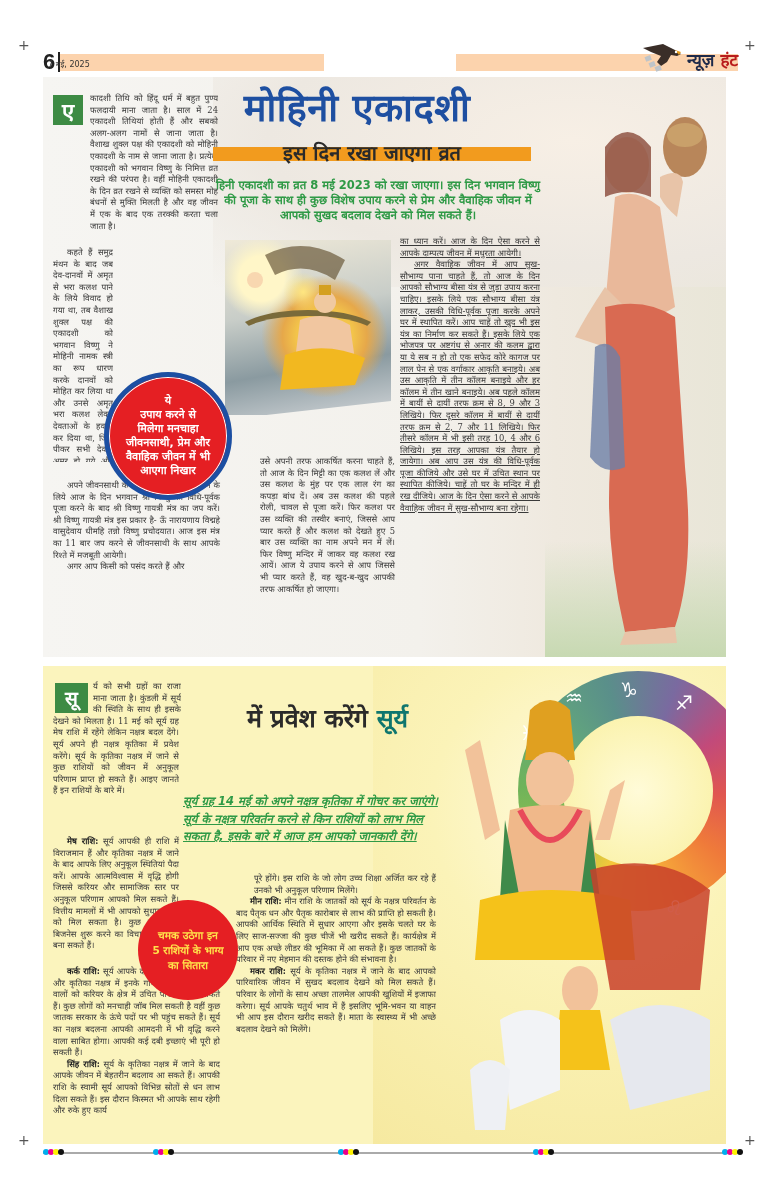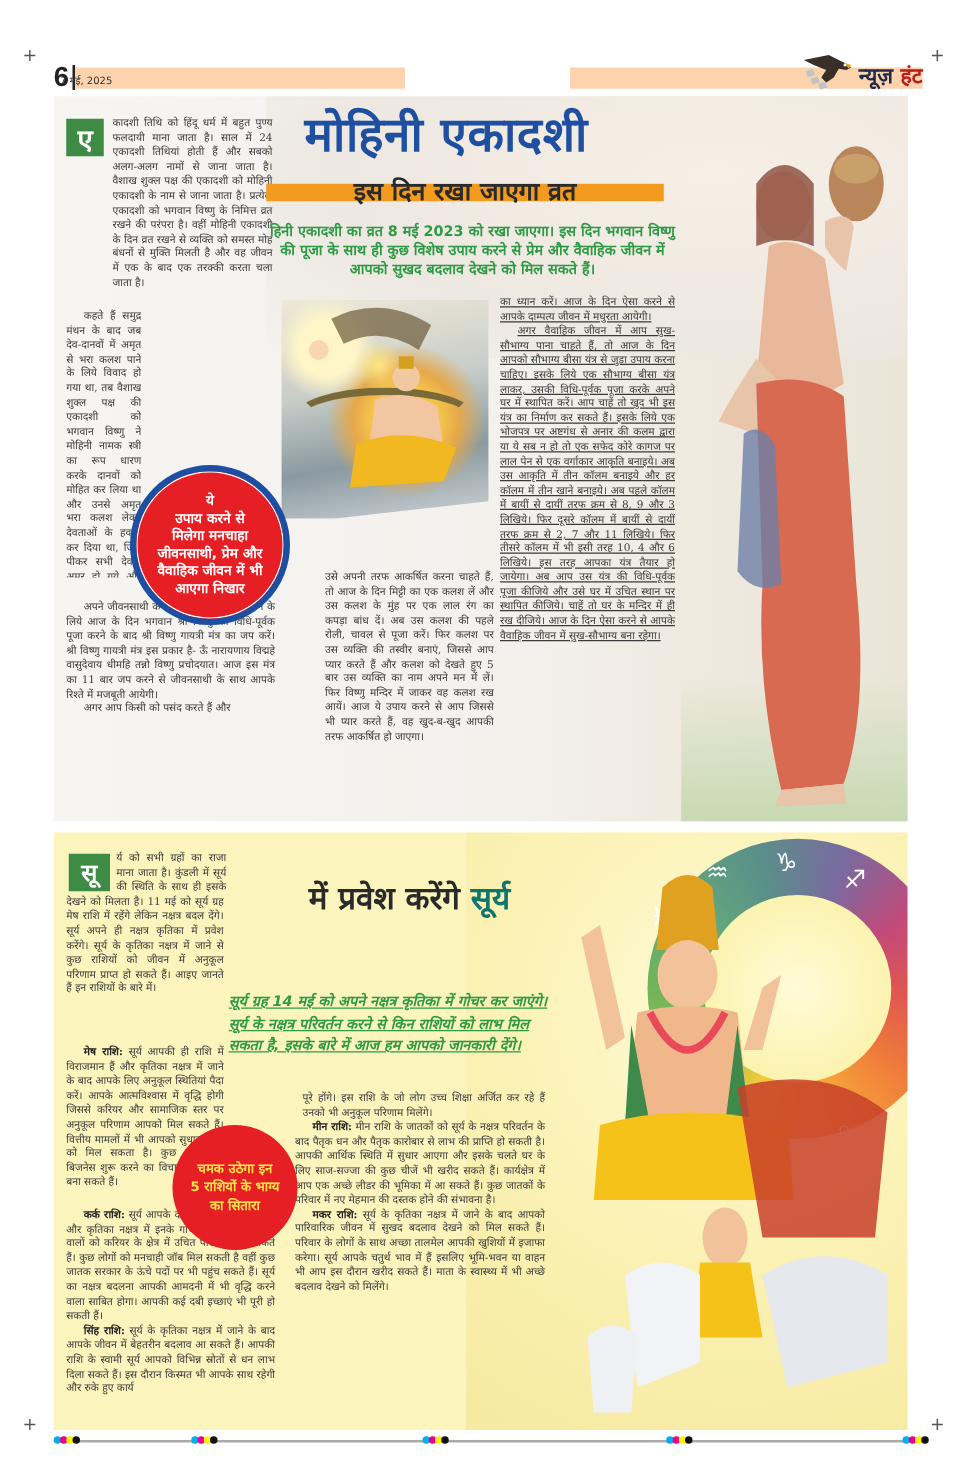--- a/index.html
+++ b/index.html
@@ -219,21 +219,21 @@
   <p><b>सिंह राशि:</b><span> सूर्य के कृतिका नक्षत्र में जाने के बाद आपके जीवन में बेहतरीन बदलाव आ सकते हैं। आपकी राशि के स्वामी सूर्य आपको विभिन्न स्रोतों से धन लाभ दिला सकते हैं। इस दौरान किस्मत भी आपके साथ रहेगी और रुके हुए कार्य</span></p>
 </div>
 
 <div class="bottom-title">
   <div><span>में प्रवेश करेंगे </span><span class="red">सूर्य</span></div>
 </div>
 
 <div class="bottom-intro">सूर्य ग्रह 14 मई को अपने नक्षत्र कृतिका में गोचर कर जाएंगे। सूर्य के नक्षत्र परिवर्तन करने से किन राशियों को लाभ मिल सकता है, इसके बारे में आज हम आपको जानकारी देंगे।</div>
 
 <div class="body-text" style="left:236px;top:873px;width:200px;">
-  <p class="noindent" style="padding-left:6px;">पूरे होंगे। इस राशि के जो लोग उच्च शिक्षा अर्जित कर रहे हैं उनको भी अनुकूल परिणाम मिलेंगे।</p>
+  <p class="noindent" style="padding-left:6px;margin-left:12px;">पूरे होंगे। इस राशि के जो लोग उच्च शिक्षा अर्जित कर रहे हैं उनको भी अनुकूल परिणाम मिलेंगे।</p>
   <p><b>मीन राशि:</b><span> मीन राशि के जातकों को सूर्य के नक्षत्र परिवर्तन के बाद पैतृक धन और पैतृक कारोबार से लाभ की प्राप्ति हो सकती है। आपकी आर्थिक स्थिति में सुधार आएगा और इसके चलते घर के लिए साज-सज्जा की कुछ चीजें भी खरीद सकते हैं। कार्यक्षेत्र में आप एक अच्छे लीडर की भूमिका में आ सकते हैं। कुछ जातकों के परिवार में नए मेहमान की दस्तक होने की संभावना है।</span></p>
   <p><b>मकर राशि:</b><span> सूर्य के कृतिका नक्षत्र में जाने के बाद आपको पारिवारिक जीवन में सुखद बदलाव देखने को मिल सकते हैं। परिवार के लोगों के साथ अच्छा तालमेल आपकी खुशियों में इजाफा करेगा। सूर्य आपके चतुर्थ भाव में हैं इसलिए भूमि-भवन या वाहन भी आप इस दौरान खरीद सकते हैं। माता के स्वास्थ्य में भी अच्छे बदलाव देखने को मिलेंगे।</span></p>
 </div>
 
 <div class="red-circle2">
   <span>चमक उठेगा इन</span>
   <span>5 राशियों के भाग्य</span>
   <span>का सितारा</span>
 </div>
 

